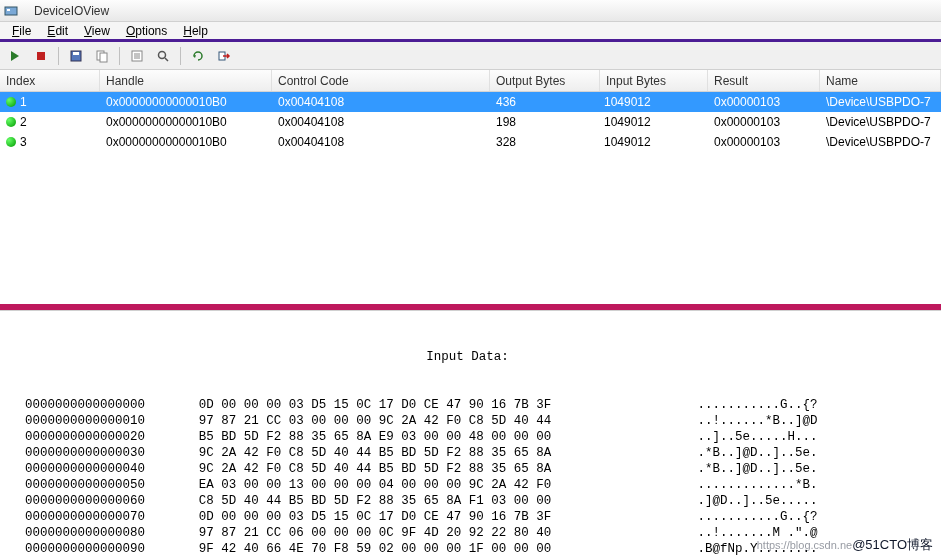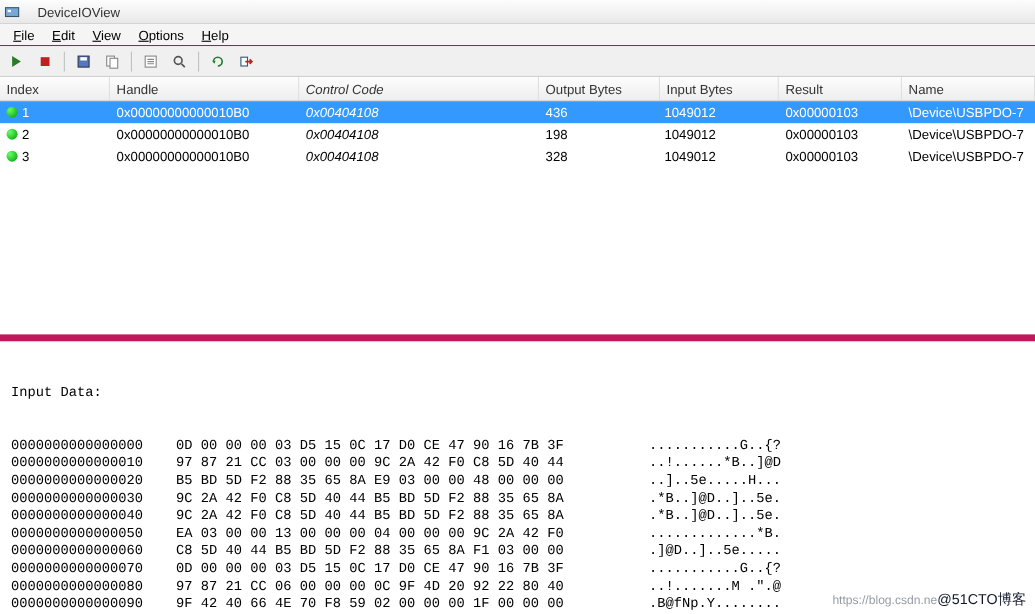--- a/index.html
+++ b/index.html
@@ -2,46 +2,46 @@
 <html><head>
   <meta charset="utf-8">
   <style>
     * { margin: 0; padding: 0; box-sizing: border-box; }
     body { font-family: "Segoe UI", Tahoma, sans-serif; font-size: 12px; background: #fff; color: #000; width: 941px; height: 558px; overflow: hidden; display: flex; flex-direction: column; }
     
     .titlebar { height: 22px; background: linear-gradient(#fdfdfd, #e8e8e8); border-bottom: 1px solid #d0d0d0; display: flex; align-items: center; padding: 0 4px; gap: 16px; }
     .titlebar-icon { width: 14px; height: 14px; }
     .titlebar-text { font-size: 12px; color: #333; }
     
-    .menubar { height: 20px; background: #f5f5f5; display: flex; align-items: center; padding: 0 4px; border-bottom: 1px solid #4c1d95; }
+    .menubar { height: 20px; background: #f5f5f5; display: flex; align-items: flex-start; padding: 0 4px; border-bottom: 3px solid #4c1d95; }
     .menu-item { padding: 2px 8px; cursor: default; }
     .menu-item .uline { text-decoration: underline; }
     
     .toolbar { height: 28px; background: #f0f0f0; border-bottom: 1px solid #d0d0d0; display: flex; align-items: center; padding: 0 4px; gap: 4px; }
     .tool-btn { width: 22px; height: 22px; display: flex; align-items: center; justify-content: center; cursor: pointer; }
     .sep { width: 1px; height: 18px; background: #c0c0c0; margin: 0 2px; }
     
     .table-container { flex: 0 0 auto; height: 240px; border-bottom: 6px solid #be185d; overflow: hidden; }
     .table-head { display: flex; background: linear-gradient(#fdfdfd, #eee); border-bottom: 1px solid #d4d4d4; height: 22px; align-items: center; }
     .th { padding: 0 6px; font-size: 12px; color: #333; border-right: 1px solid #e0e0e0; height: 100%; display: flex; align-items: center; }
     .table-body { }
     .tr { display: flex; height: 20px; align-items: center; }
     .tr.selected { background: #3399ff; color: #fff; }
     .td { padding: 0 6px; font-size: 12px; height: 100%; display: flex; align-items: center; gap: 4px; overflow: hidden; white-space: nowrap; }
     .status-dot { width: 10px; height: 10px; border-radius: 50%; background: radial-gradient(circle at 30% 30%, #6f6, #090); flex-shrink: 0; }
     
     .col-index { width: 100px; }
     .col-handle { width: 172px; }
-    .col-code { width: 218px; font-style: italic; }
+    .col-code { width: 218px; }
     .col-ibytes { width: 108px; }
     .col-obytes { width: 110px; }
     .col-result { width: 112px; }
     .col-name { flex: 1; text-align: center; }
     
-    .hexview { flex: 1; overflow: hidden; border-top: 1px solid #d0d0d0; padding: 6px 16px 6px 10px; font-family: "Courier New", monospace; font-size: 12.5px; line-height: 16px; white-space: pre; color: #000; }
+    .hexview { flex: 1; overflow: hidden; border-top: 1px solid #d0d0d0; padding: 6px 16px 6px 10px; font-family: "Courier New", monospace; font-size: 12.5px; line-height: 16px; white-space: pre; color: #000; text-align: center; }
     .hex-row { display: flex; }
     .hex-off { width: 150px; }
     .hex-bytes { width: 430px; }
     .hex-ascii { flex: 1; }
     
     .watermark { position: absolute; right: 8px; bottom: 4px; color: #0f172a; font-size: 13px; pointer-events: none; }
     .watermark .faint { opacity: 0.45; font-size: 11px; }
   </style>
 </head>
 <body>

